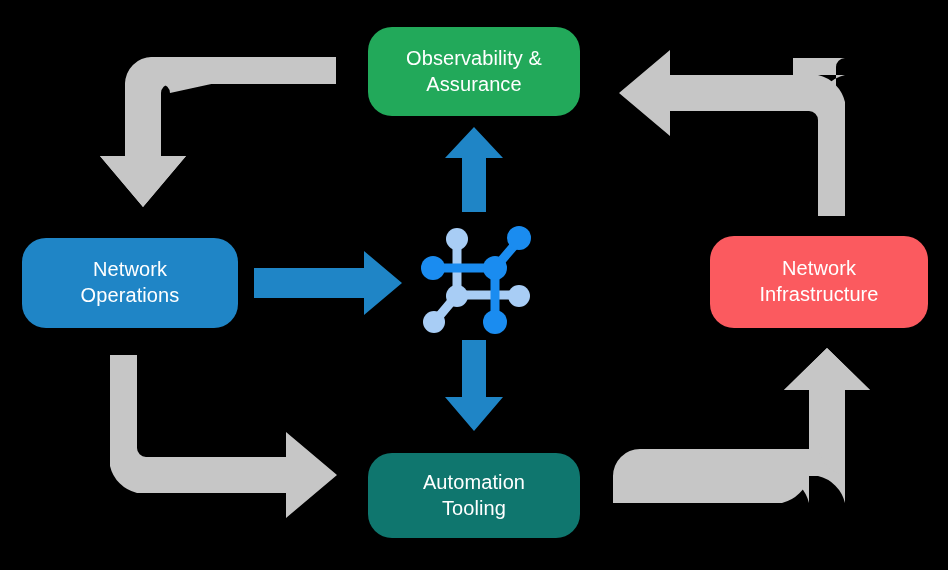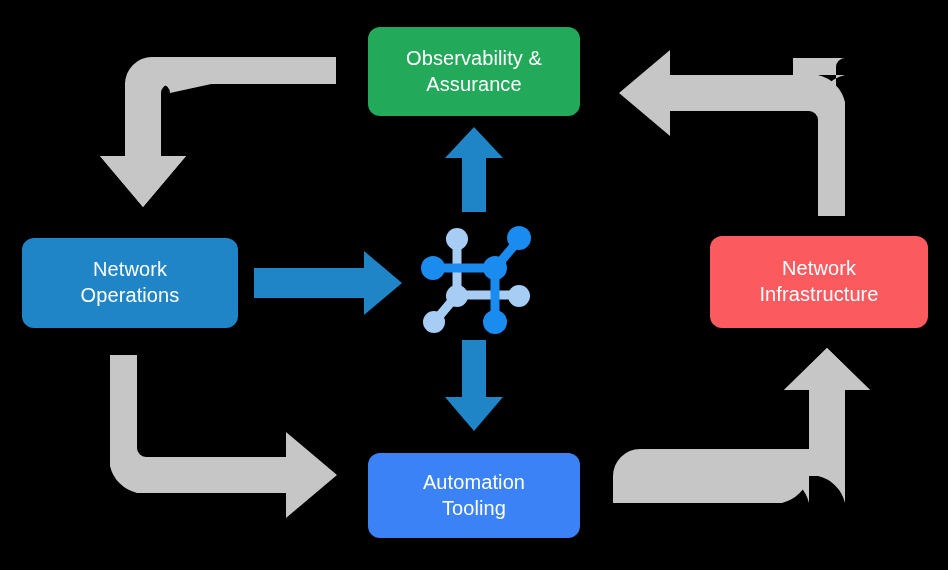--- a/index.html
+++ b/index.html
@@ -2,21 +2,21 @@
 <html><head>
 <meta charset="utf-8">
 <style>
   html,body{margin:0;padding:0;background:#000;}
   body{width:948px;height:570px;overflow:hidden;font-family:"Liberation Sans",sans-serif;}
   #stage{position:relative;width:948px;height:570px;background:#000;}
   #stage svg.layer{position:absolute;left:0;top:0;width:948px;height:570px;}
   .node-box{
     position:absolute;
     display:flex;align-items:center;justify-content:center;
-    border-radius:12px;
+    border-radius:24px;
     color:#ffffff;
     font-size:20px;
     line-height:1.28;
     text-align:center;
     font-weight:400;
     letter-spacing:.1px;
     box-sizing:border-box;
     padding:6px 10px;
     white-space:pre-line;
   }
@@ -99,18 +99,18 @@
   <div class="node-box" id="box-operations" style="background:#1f85c6;">
     <span>Network
 Operations</span>
   </div>
 
   <div class="node-box" id="box-infrastructure" style="background:#fb5a5f;">
     <span>Network
 Infrastructure</span>
   </div>
 
-  <div class="node-box" id="box-automation" style="background:#3b82f6;">
+  <div class="node-box" id="box-automation" style="background:#0f766e;">
     <span>Automation
 Tooling</span>
   </div>
 
 </div>
 
 </body></html>

